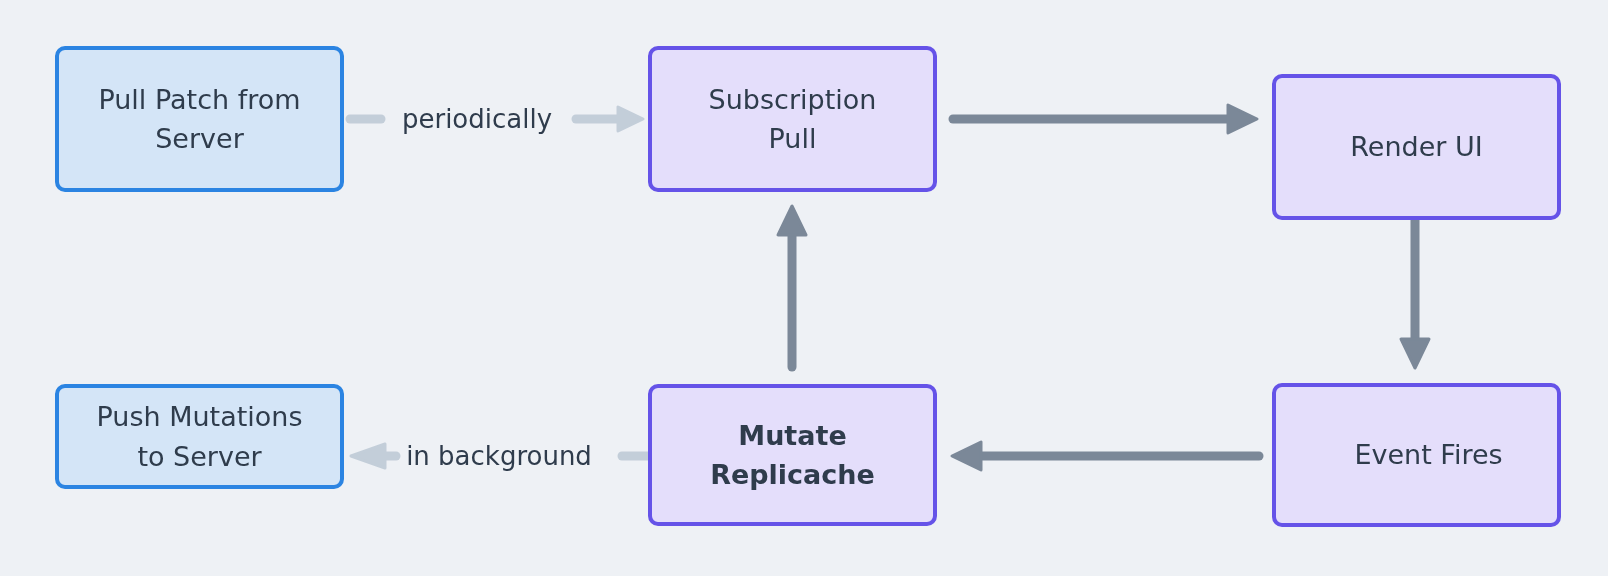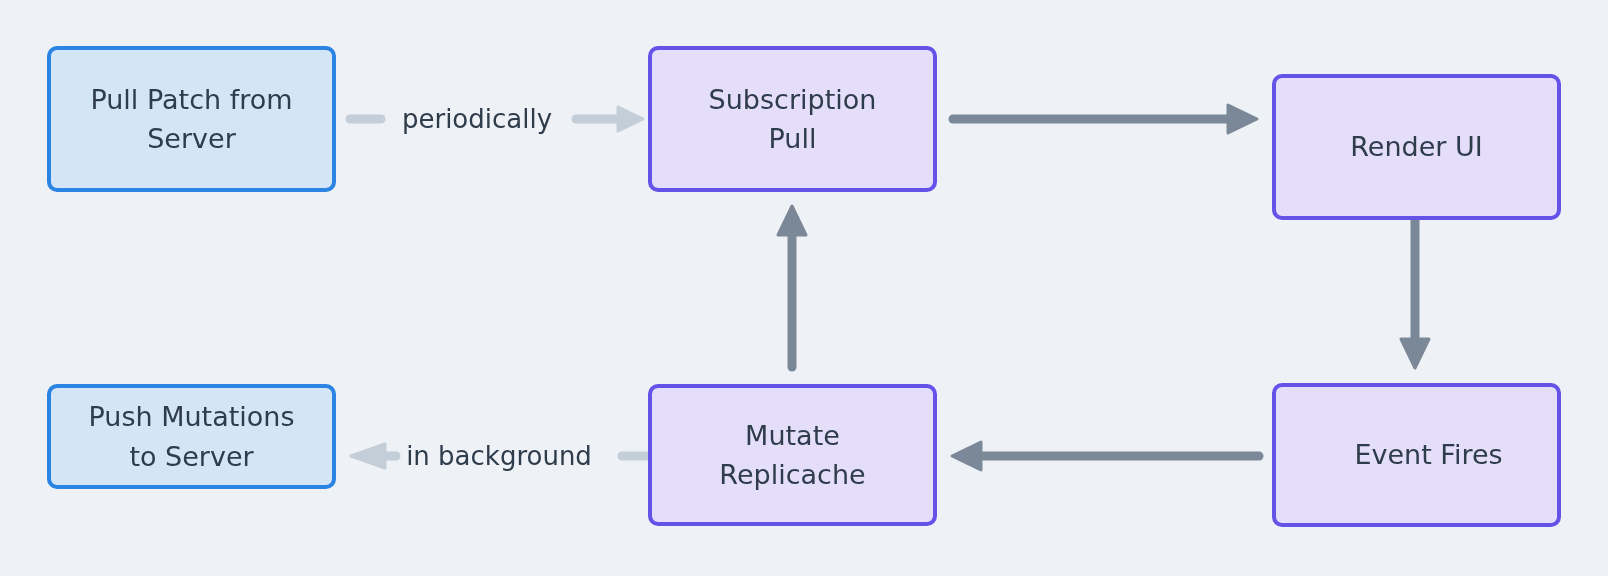--- a/index.html
+++ b/index.html
@@ -43,27 +43,27 @@
     border: 4px solid;
     display: flex;
     align-items: center;
     justify-content: center;
     text-align: center;
     font-size: 27px;
     line-height: 1.45;
     color: var(--text);
     white-space: pre-line;
   }
-  .node.server { background: var(--server-fill); border-color: var(--server-border); }
+  .node.server { background: var(--server-fill); border-color: var(--server-border); margin-left: 8px; }
   .node.client { background: var(--client-fill); border-color: var(--client-border); }
   .n-pull   { left: 47px;   top: 46px;  }
   .n-sub    { left: 648px;  top: 46px;  }
   .n-render { left: 1272px; top: 46px; margin-top: 28px;  }
   .n-push   { left: 47px;   top: 384px; height: 105px; }
-  .n-mutate { left: 648px;  top: 384px; height: 142px; }
+  .n-mutate { left: 648px;  top: 384px; height: 142px; font-weight: bold; }
   .n-event  { left: 1272px; top: 383px; height: 144px; padding-left: 24px; }
   .edge-label {
     position: absolute;
     transform: translate(-50%, -50%);
     font-size: 26px;
     color: var(--text);
     white-space: nowrap;
   }
   .lbl-periodically { left: 477px; top: 119px; }
   .lbl-background   { left: 499px; top: 456px; text-align: right; }

